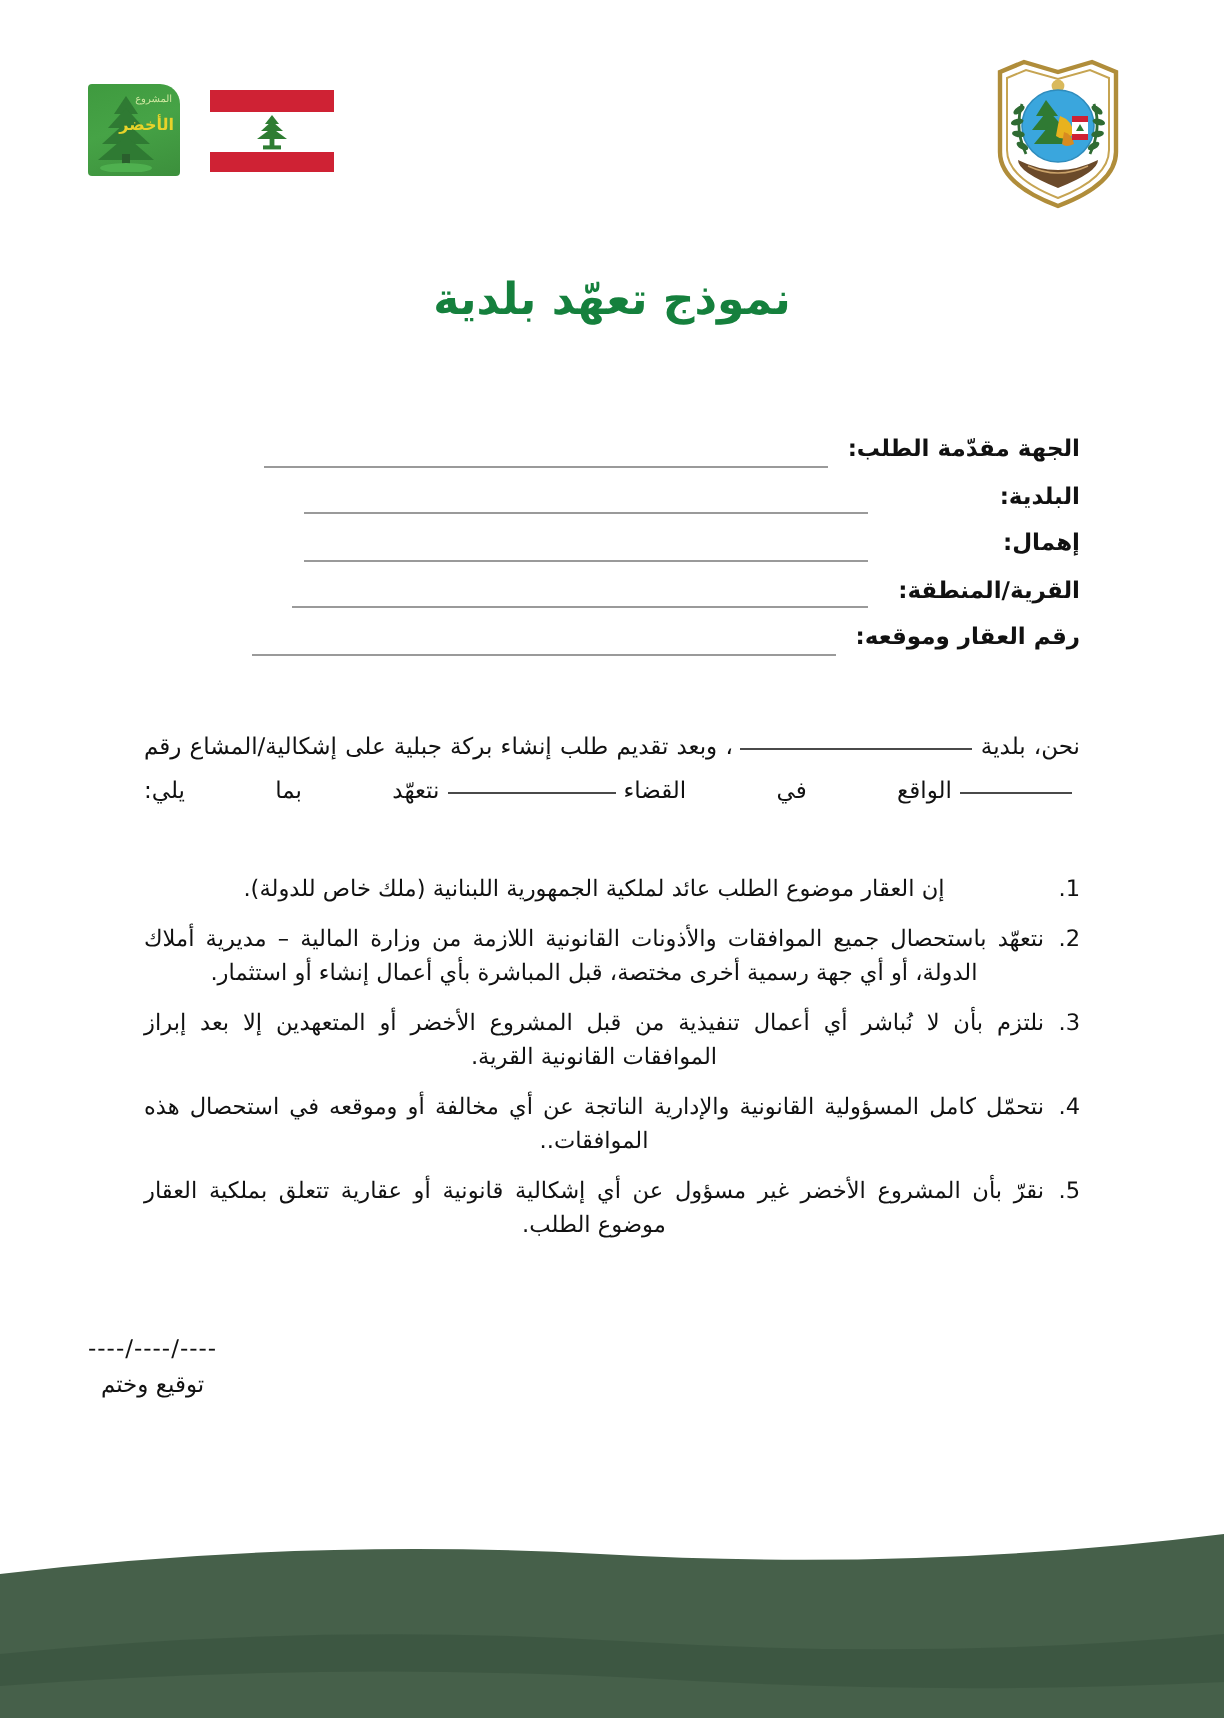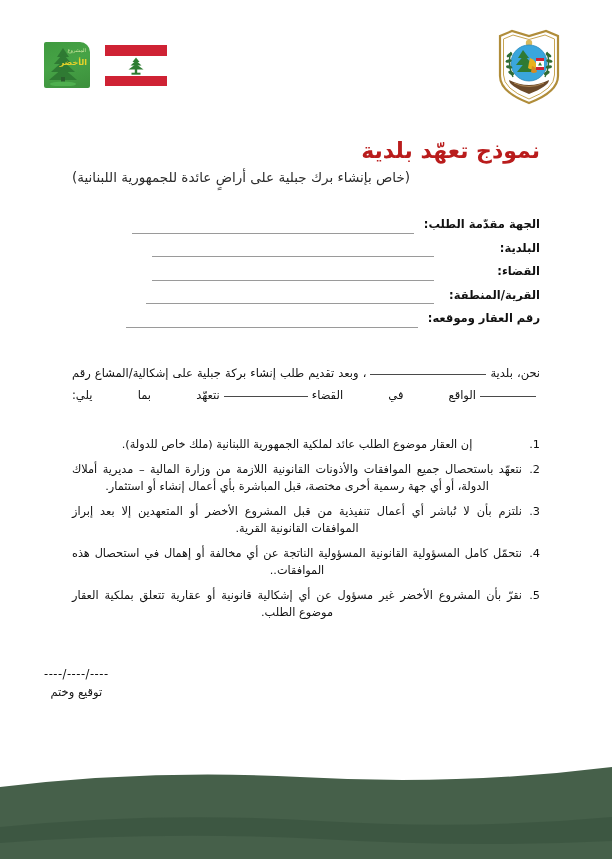--- a/index.html
+++ b/index.html
@@ -105,23 +105,23 @@
     position: absolute;
     top: 138px;
     right: 72px;
     left: 72px;
     text-align: left;
     direction: rtl;
   }
   .doc-title {
     font-size: 22px;
     font-weight: bold;
-    color: #b91c1c;
+    color: #15803d;
     line-height: 1.2;
-    text-align: right;
+    text-align: center;
     white-space: nowrap;
   }
   .doc-subtitle {
     margin-top: 5px;
     font-size: 13.5px;
     color: #2b2b2b;
     line-height: 1.3;
     text-align: left;
     white-space: nowrap;
   }
@@ -312,34 +312,33 @@
         <ellipse cx="56.8" cy="45" rx="3.2" ry="1.6" transform="rotate(-30 56.8 45)"></ellipse>
       </g>
 
       <path d="M19 52 Q39 62 59 52 Q59 58 39 66 Q19 58 19 52 Z" fill="#6b4a2a"></path>
       <path d="M24 55 Q39 62 54 55" fill="none" stroke="#caa26a" stroke-width="0.7"></path>
     </svg>
   </div>
 
   <div class="title-block">
     <div class="doc-title">نموذج تعهّد بلدية</div>
-    <div class="doc-subtitle">(خاص بإنشاء برك جبلية على أراضٍ عائدة للجمهورية اللبنانية)</div>
   </div>
 
   <div class="fields">
     <div class="field-row r1">
       <div class="field-label">الجهة مقدّمة الطلب:</div>
       <div class="field-line"></div>
     </div>
     <div class="field-row r2">
       <div class="field-label">البلدية:</div>
       <div class="field-line"></div>
     </div>
     <div class="field-row r3">
-      <div class="field-label">القضاء:</div>
+      <div class="field-label">إهمال:</div>
       <div class="field-line"></div>
     </div>
     <div class="field-row r4">
       <div class="field-label">القرية/المنطقة:</div>
       <div class="field-line"></div>
     </div>
     <div class="field-row r5">
       <div class="field-label">رقم العقار وموقعه:</div>
       <div class="field-line"></div>
     </div>
@@ -358,21 +357,21 @@
     <div class="clause">
       <span class="clause-num">2.</span>
       <span class="clause-text">نتعهّد باستحصال جميع الموافقات والأذونات القانونية اللازمة من وزارة المالية – مديرية أملاك الدولة، أو أي جهة رسمية أخرى مختصة، قبل المباشرة بأي أعمال إنشاء أو استثمار.</span>
     </div>
     <div class="clause">
       <span class="clause-num">3.</span>
       <span class="clause-text">نلتزم بأن لا نُباشر أي أعمال تنفيذية من قبل المشروع الأخضر أو المتعهدين إلا بعد إبراز الموافقات القانونية القرية.</span>
     </div>
     <div class="clause">
       <span class="clause-num">4.</span>
-      <span class="clause-text">نتحمّل كامل المسؤولية القانونية المسؤولية الناتجة عن أي مخالفة أو إهمال في استحصال هذه الموافقات..</span>
+      <span class="clause-text">نتحمّل كامل المسؤولية القانونية والإدارية الناتجة عن أي مخالفة أو وموقعه في استحصال هذه الموافقات..</span>
     </div>
     <div class="clause">
       <span class="clause-num">5.</span>
       <span class="clause-text">نقرّ بأن المشروع الأخضر غير مسؤول عن أي إشكالية قانونية أو عقارية تتعلق بملكية العقار موضوع الطلب.</span>
     </div>
   </div>
 
   <div class="signature">
     <div class="sig-date">----/----/----</div>
     <div class="sig-label">توقيع وختم</div>

